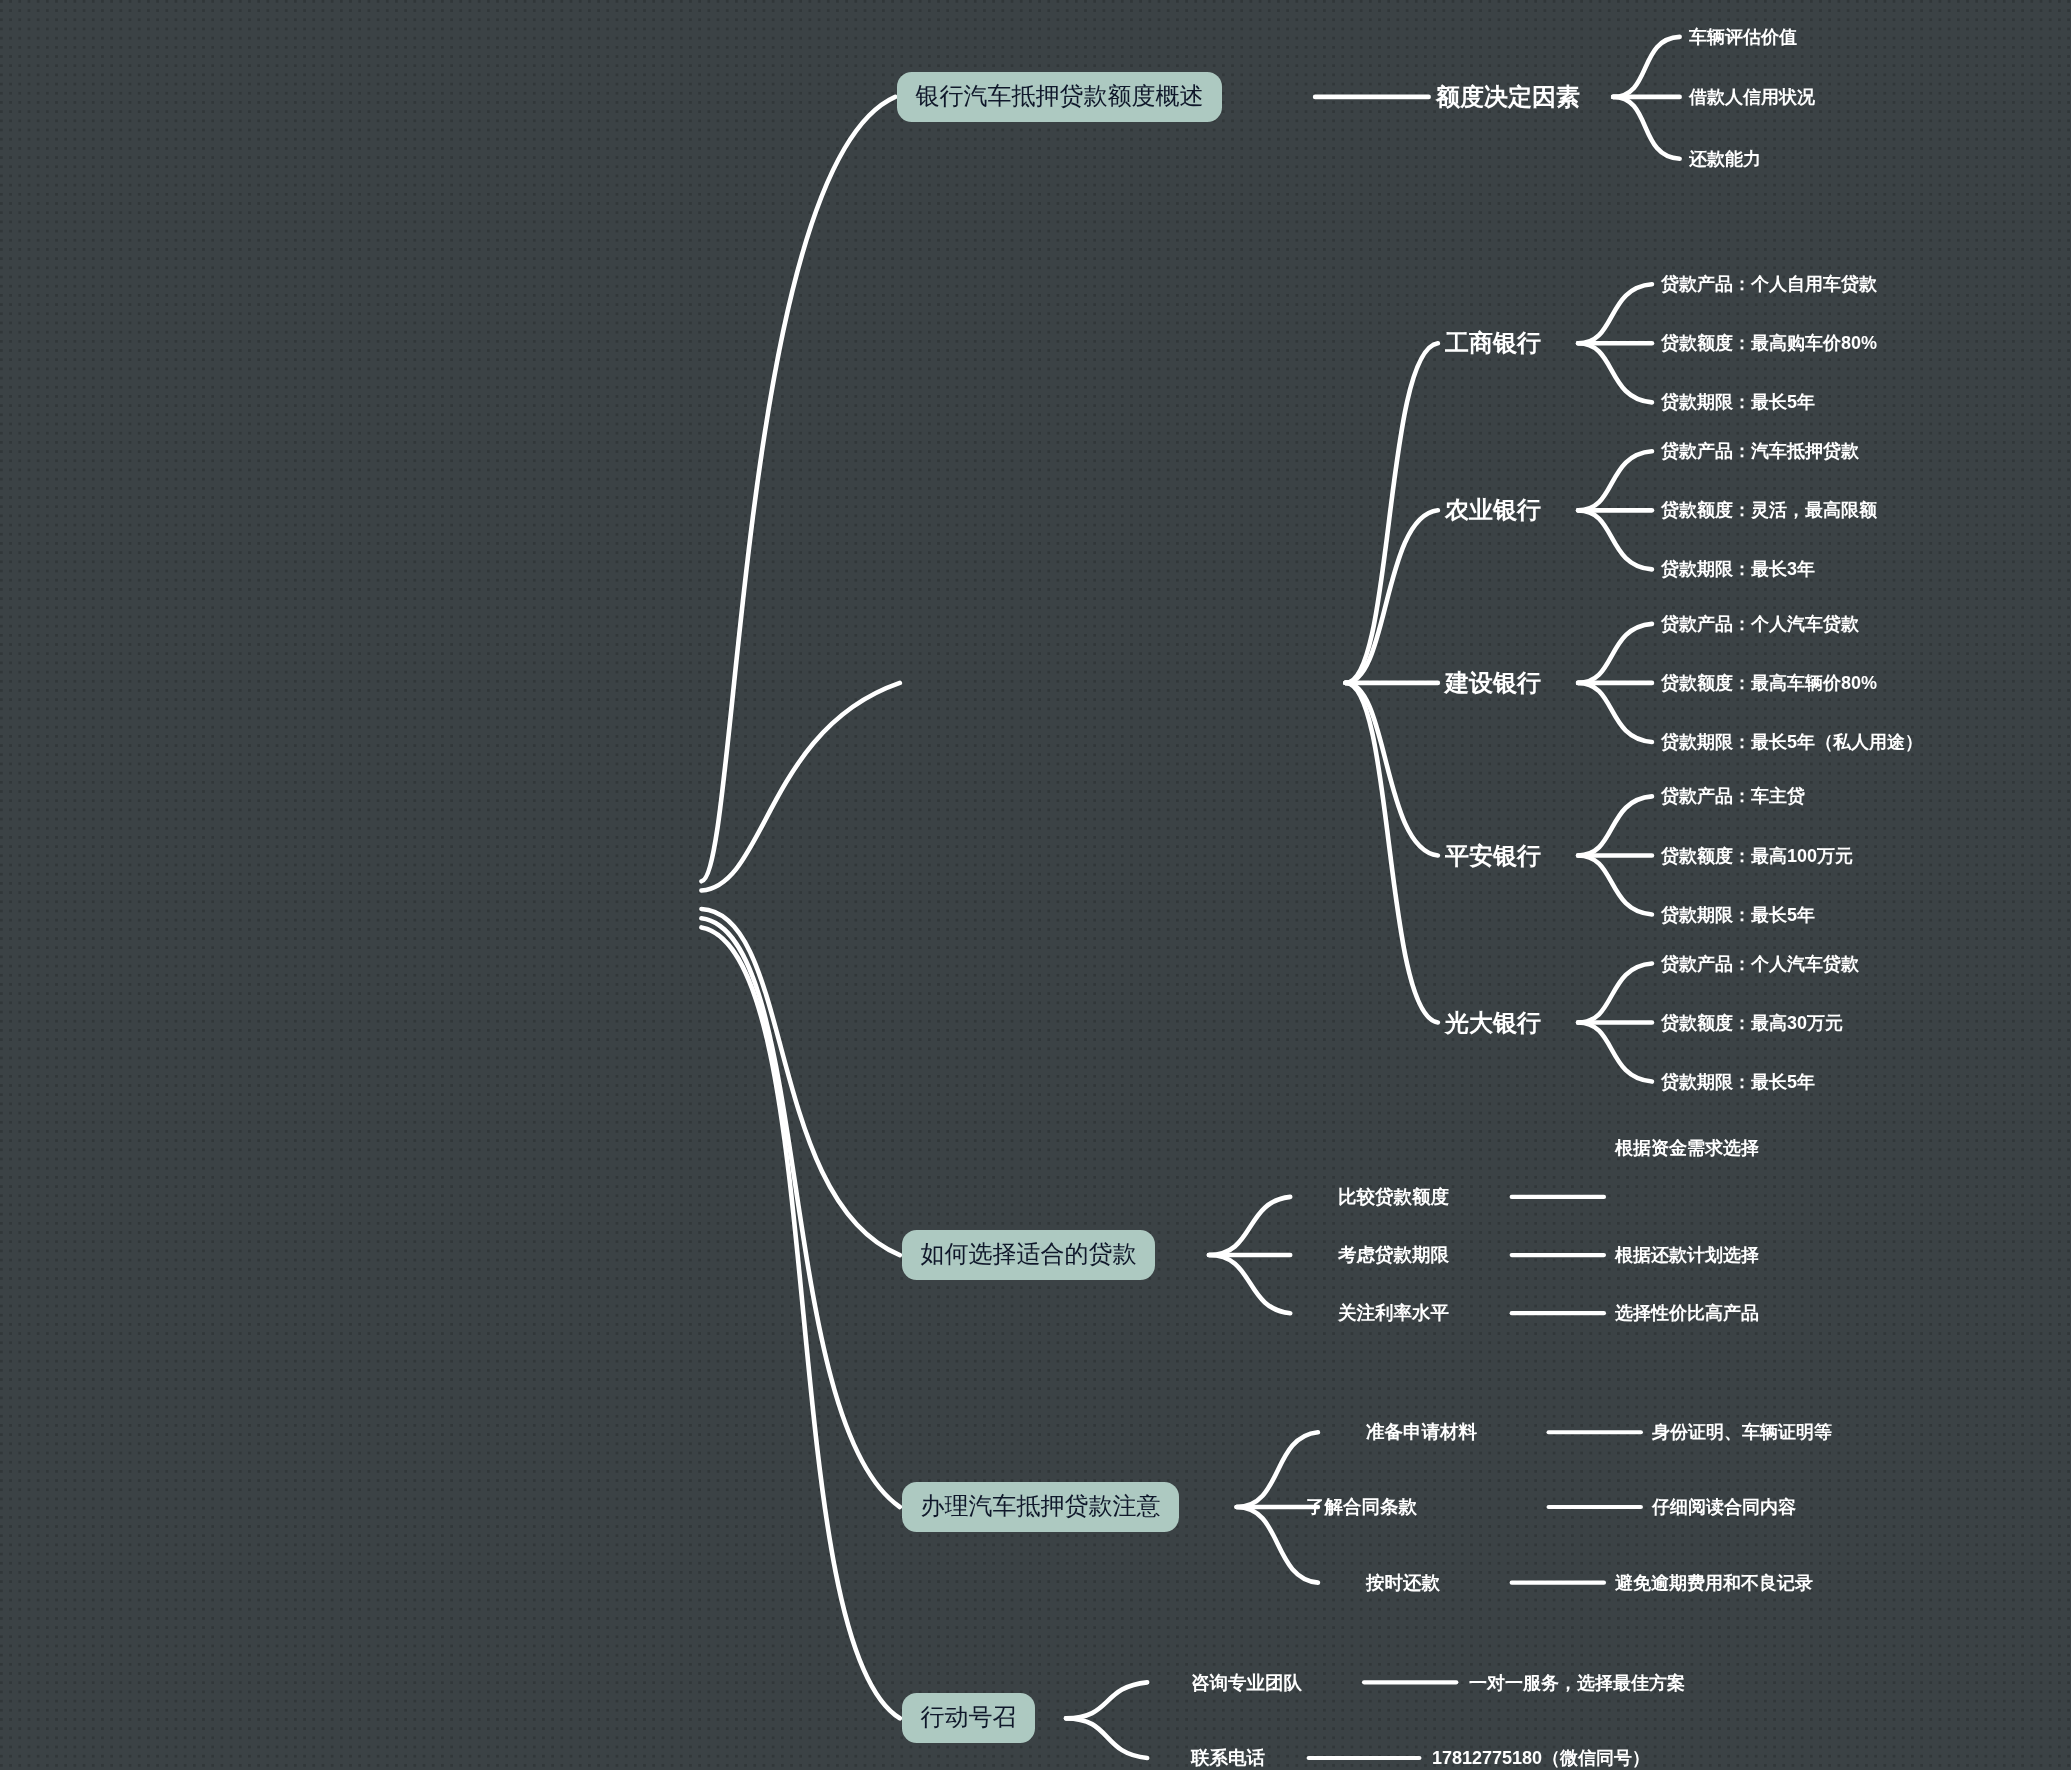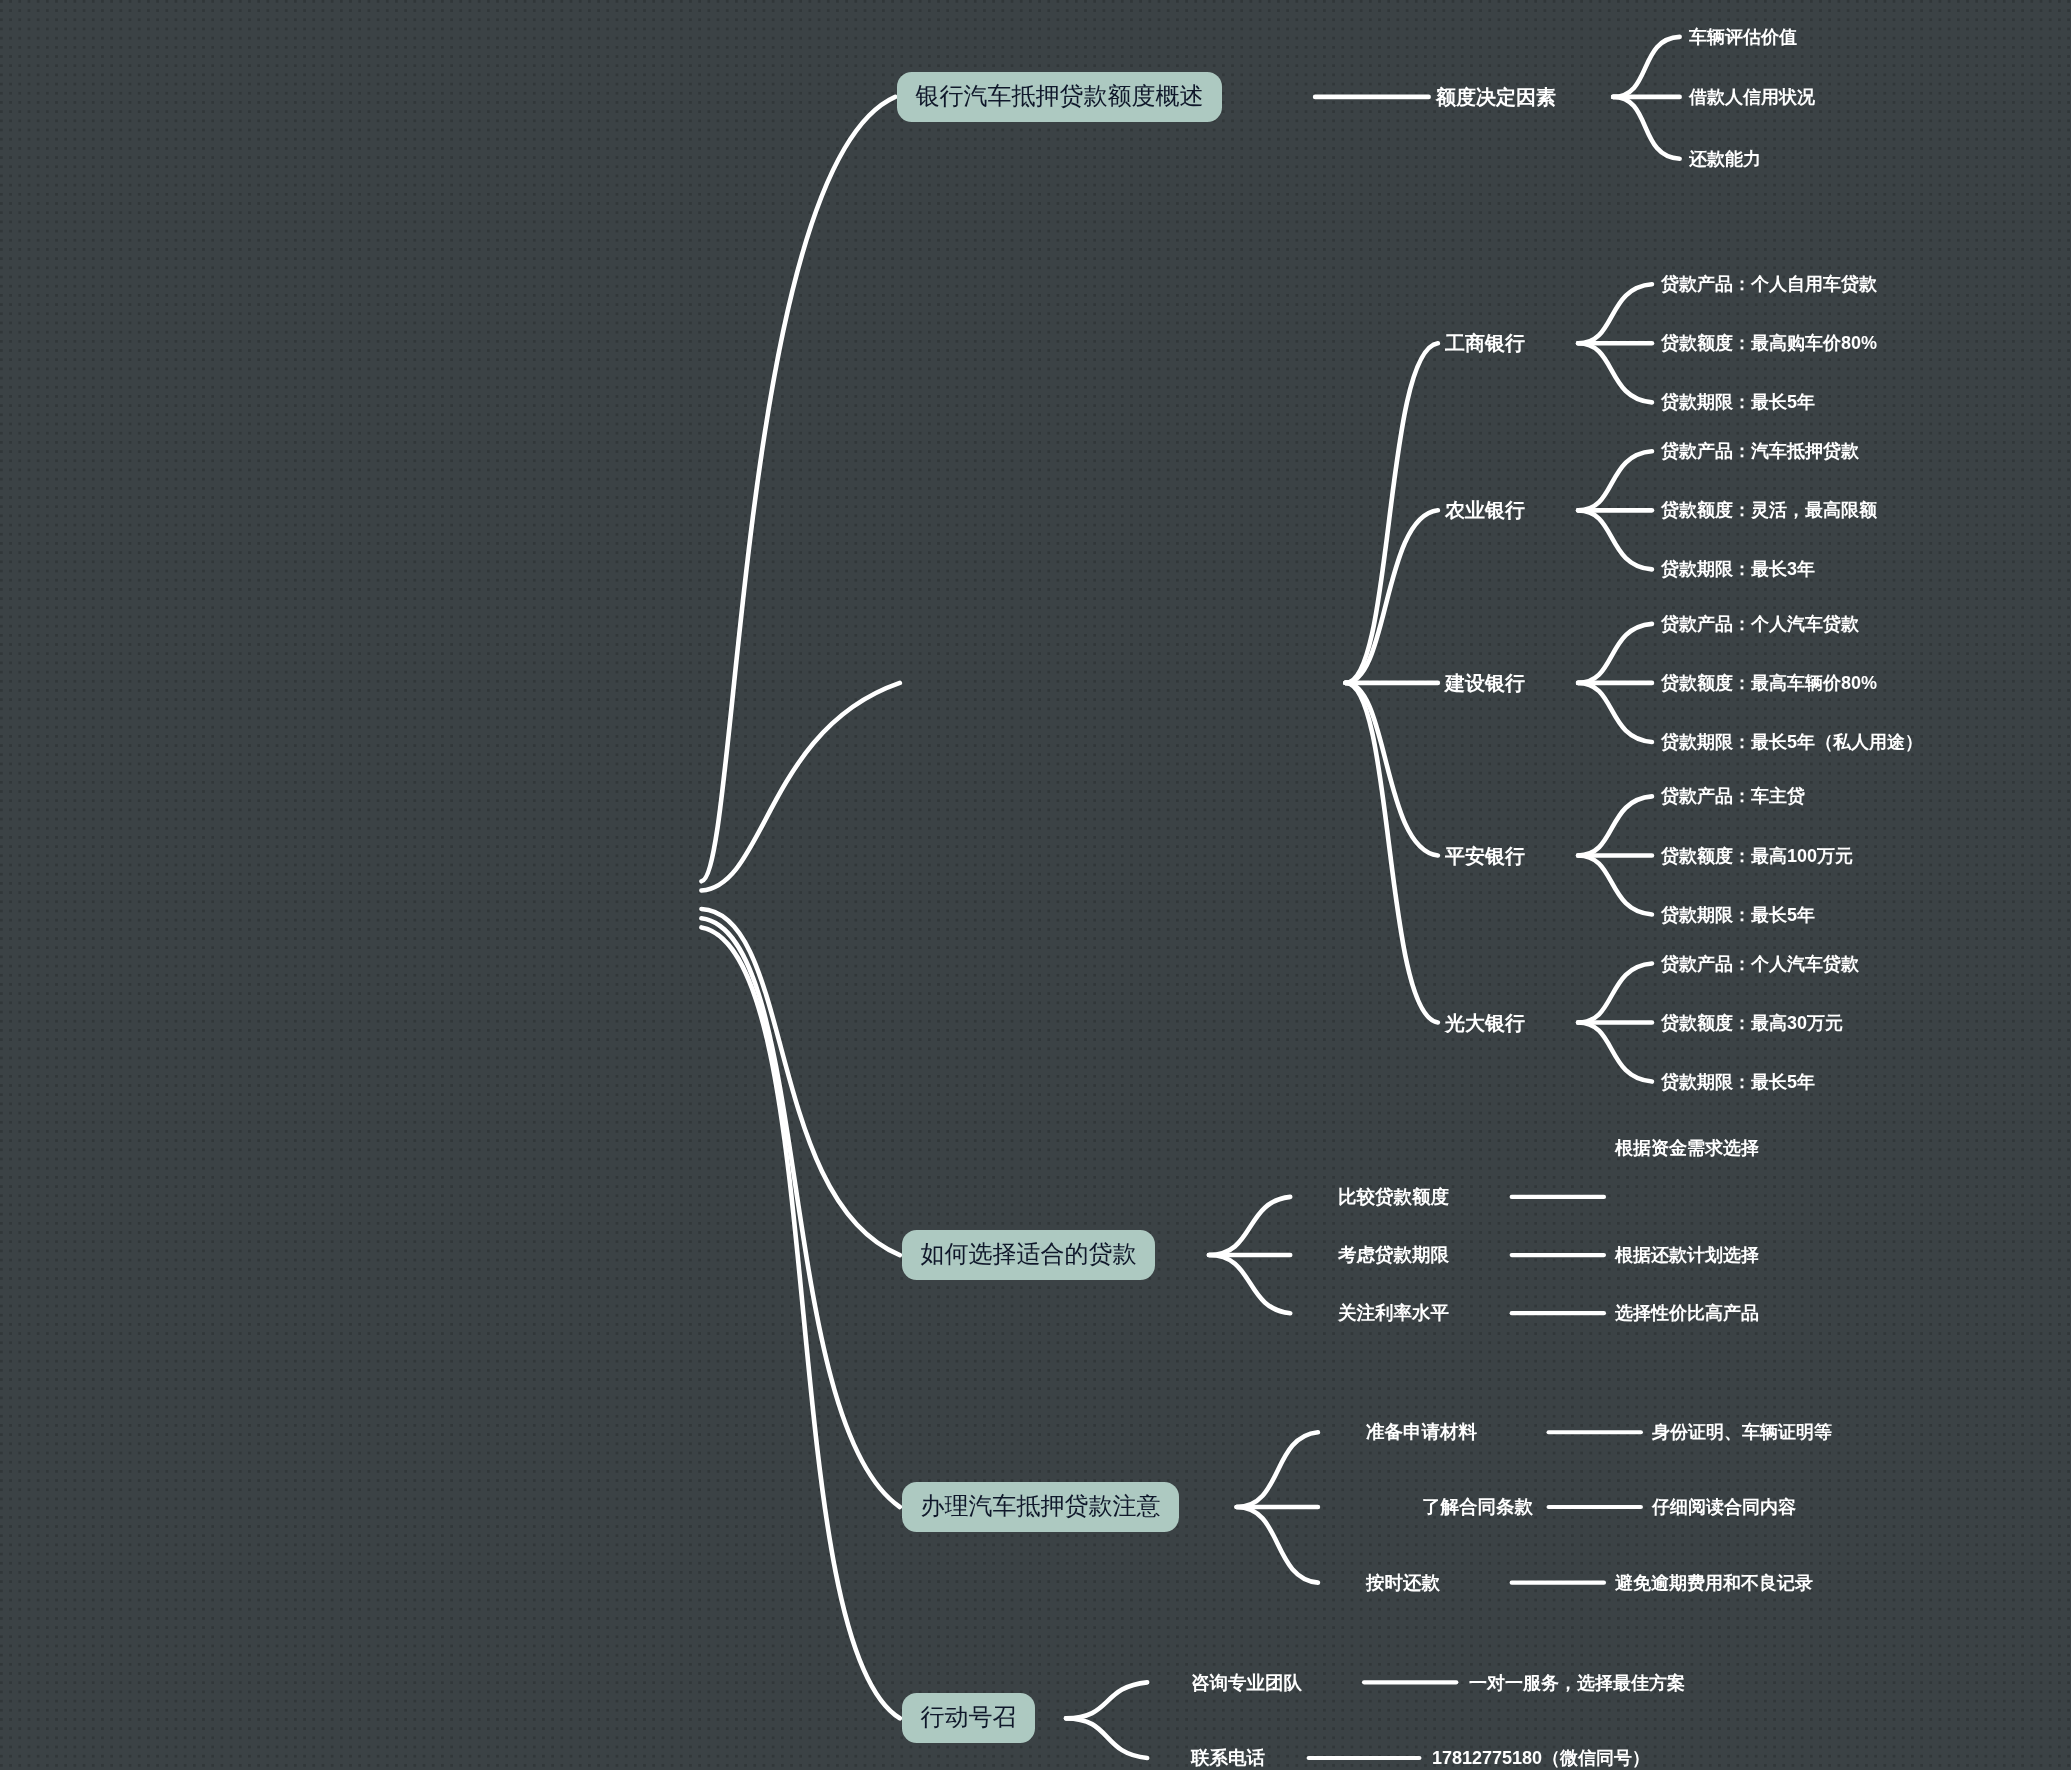--- a/index.html
+++ b/index.html
@@ -69,21 +69,21 @@
     border-radius: 14.8px;
     font-size: 24px;
     padding: 12px 18.5px 14px 18.5px;
     line-height: 1;
     font-weight: normal;
   }
 
   
   .lvl2 {
     color: #ffffff;
-    font-size: 20px;
+    font-size: 24px;
     font-weight: bold;
     line-height: 1;
   }
   .lvl3 {
     color: #ffffff;
     font-size: 18px;
     font-weight: bold;
     line-height: 1;
   }
   .lvl2.small { font-size: 18.5px; }
@@ -198,21 +198,21 @@
   <div class="node lvl1 anchor-l" style="left:902px; top:1255px;">如何选择适合的贷款</div>
   <div class="node lvl2 small anchor-l" style="left:1338px; top:1197px;">比较贷款额度</div>
   <div class="node lvl2 small anchor-l" style="left:1338px; top:1255px;">考虑贷款期限</div>
   <div class="node lvl2 small anchor-l" style="left:1338px; top:1313px;">关注利率水平</div>
   <div class="node lvl3 anchor-l" style="left:1615px; top:1148px;">根据资金需求选择</div>
   <div class="node lvl3 anchor-l" style="left:1615px; top:1255px;">根据还款计划选择</div>
   <div class="node lvl3 anchor-l" style="left:1615px; top:1313px;">选择性价比高产品</div>
 
   <div class="node lvl1 anchor-l" style="left:902px; top:1507px;">办理汽车抵押贷款注意</div>
   <div class="node lvl2 small anchor-l" style="left:1366px; top:1432px;">准备申请材料</div>
-  <div class="node lvl2 small anchor-l" style="left:1422px; top:1507px;">了解合同条款</div>
+  <div class="node lvl2 small anchor-l" style="left:1306px; top:1507px;">了解合同条款</div>
   <div class="node lvl2 small anchor-l" style="left:1366px; top:1583px;">按时还款</div>
   <div class="node lvl3 anchor-l" style="left:1652px; top:1432px;">身份证明、车辆证明等</div>
   <div class="node lvl3 anchor-l" style="left:1652px; top:1507px;">仔细阅读合同内容</div>
   <div class="node lvl3 anchor-l" style="left:1615px; top:1583px;text-align:center;">避免逾期费用和不良记录</div>
 
   <div class="node lvl1 anchor-l" style="left:902px; top:1718px;">行动号召</div>
   <div class="node lvl2 small anchor-l" style="left:1191px; top:1683px;">咨询专业团队</div>
   <div class="node lvl2 small anchor-l" style="left:1191px; top:1758px;">联系电话</div>
   <div class="node lvl3 anchor-l" style="left:1469px; top:1683px;">一对一服务，选择最佳方案</div>
   <div class="node lvl3 anchor-l" style="left:1432px; top:1758px;">17812775180（微信同号）</div>

